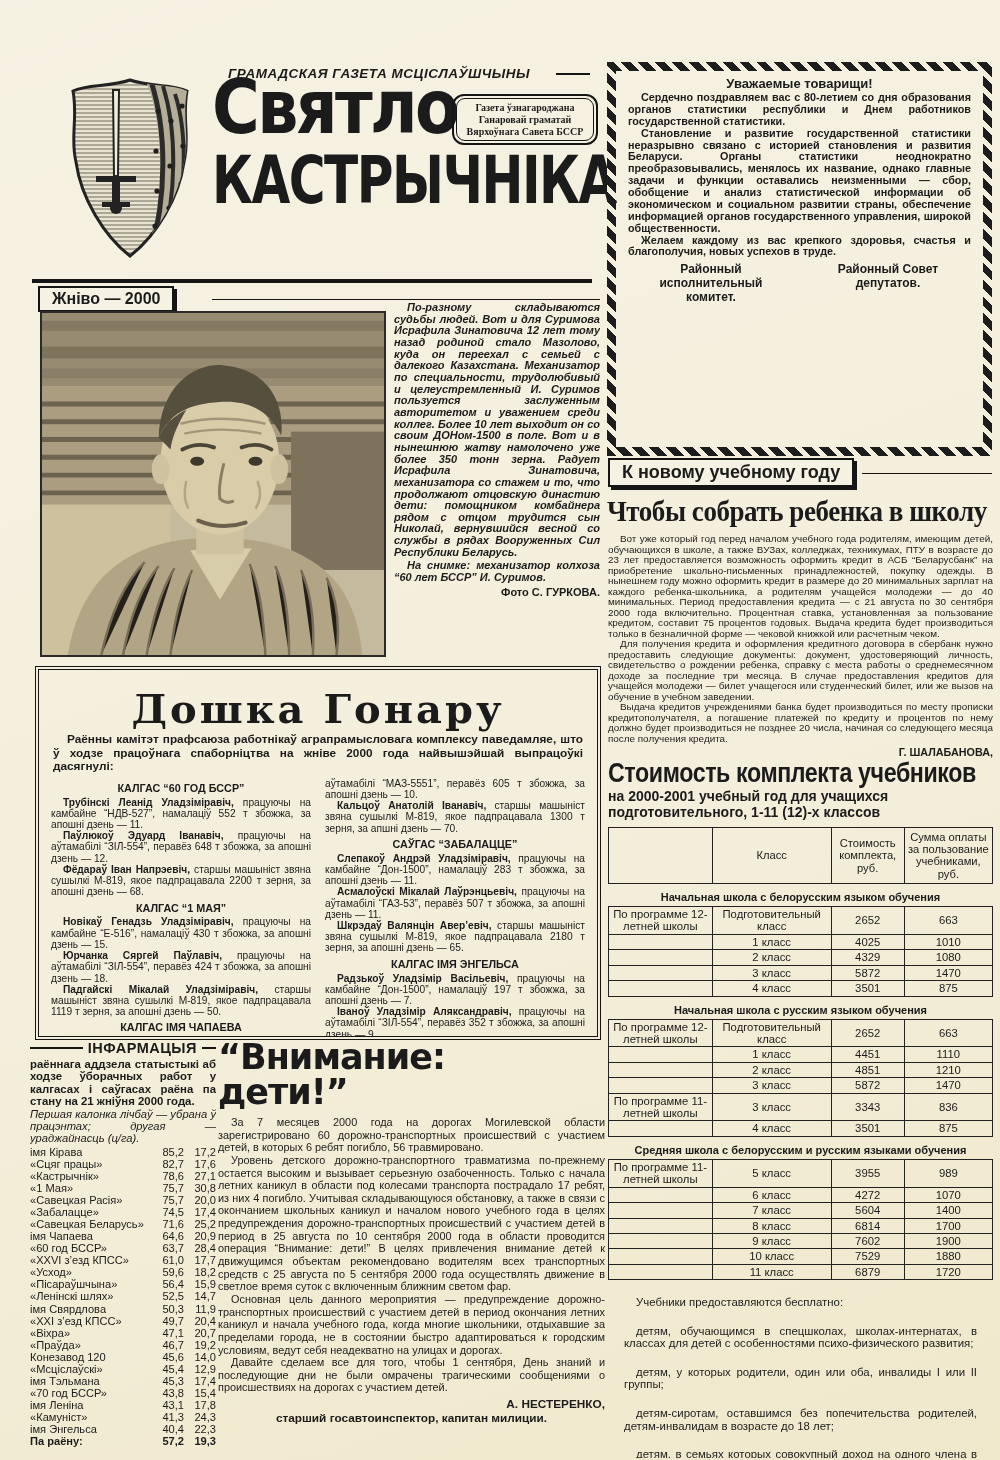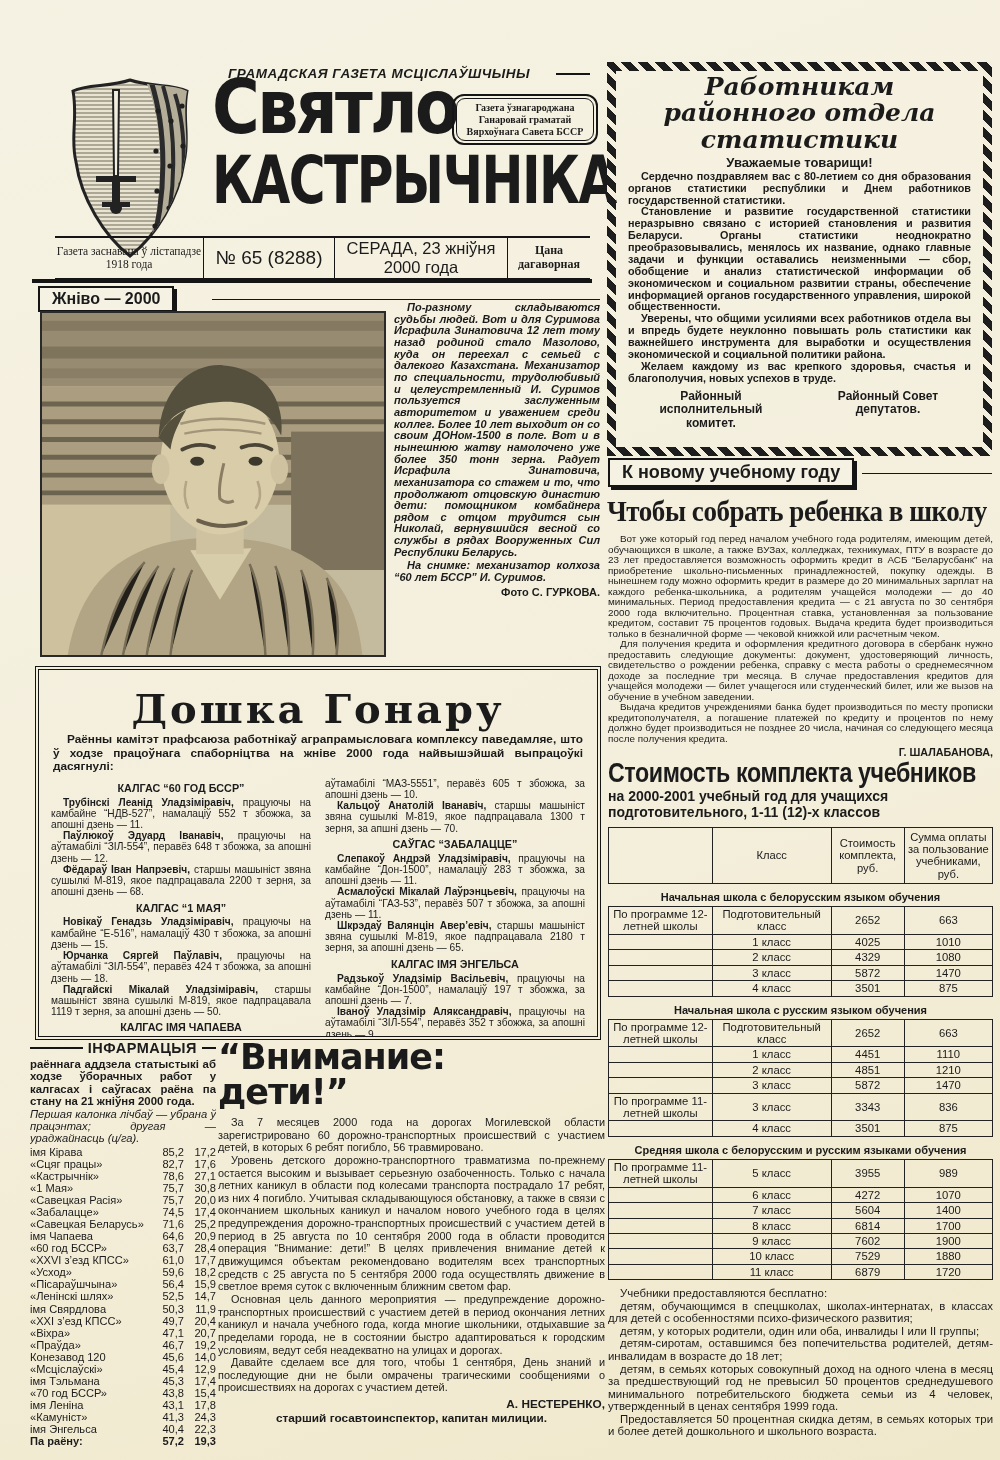--- a/index.html
+++ b/index.html
@@ -95,21 +95,21 @@
   .books{left:608px;top:758px;width:385px;height:700px;overflow:hidden;}
   .books-title{font-weight:bold;font-size:28px;letter-spacing:-.5px;transform:scaleX(.83);
                transform-origin:left top;white-space:nowrap;line-height:1.05;}
   .books-sub{font-weight:bold;font-size:14px;line-height:1.12;margin:2px 0 6px;}
   table.bt{width:100%;border-collapse:collapse;table-layout:fixed;font-size:11.3px;}
   table.bt td{border:1.3px solid #222;text-align:center;padding:1px 3px;line-height:1.1;vertical-align:middle;}
   table.head-t td{padding:3px 3px;font-size:11.2px;}
   td.c-prog{text-align:left;padding-left:6px;}
   .caption{font-weight:bold;font-size:11px;text-align:center;margin:7px 0 3px;}
   .notes{margin-top:7px;font-size:11.4px;line-height:1.1;}
-  .note-p{margin:0;text-indent:12px;text-align:justify;}
+  .note-p{margin:16px;text-indent:12px;text-align:justify;}
 </style>
 </head>
 <body>
 
 <div class="page">
 
   <div class="abs tagline">ГРАМАДСКАЯ ГАЗЕТА МСЦІСЛАЎШЧЫНЫ</div>
   <div class="abs tagline-line"></div>
 
   <div class="abs coa">
@@ -152,26 +152,20 @@
     </svg>
   </div>
 
   <div class="abs title1">Святло</div>
   <div class="abs title2">КАСТРЫЧНІКА</div>
 
   <div class="abs award">
     <div class="award-in">Газета ўзнагароджана Ганаровай граматай Вярхоўнага Савета БССР</div>
   </div>
 
-  <div class="abs infostrip">
-    <div class="istrip-cell ic1">Газета заснавана ў лістападзе 1918 года</div>
-    <div class="istrip-cell ic2">№ 65 (8288)</div>
-    <div class="istrip-cell ic3">СЕРАДА, 23 жніўня 2000 года</div>
-    <div class="istrip-cell ic4">Цана дагаворная</div>
-  </div>
   <div class="abs header-rule"></div>
 
   <div class="abs label-box harvest-label">Жніво — 2000</div>
   <div class="abs harvest-line"></div>
 
   <div class="abs photo">
     <svg width="342" height="342" viewBox="0 0 346 346">
       <rect width="346" height="346" fill="#c4bb9e"></rect>
       <rect y="0" width="346" height="74" fill="#978c71"></rect>
       <rect y="8" width="346" height="10" fill="#857a61"></rect>
@@ -511,26 +505,24 @@
       <p>За 7 месяцев 2000 года на дорогах Могилевской области зарегистрировано 60 дорожно-транспортных происшествий с участием детей, в которых 6 ребят погибло, 56 травмировано.</p>
         <p>Уровень детского дорожно-транспортного травматизма по-прежнему остается высоким и вызывает серьезную озабоченность. Только с начала летних каникул в области под колесами транспорта пострадало 17 ребят, из них 4 погибло. Учитывая складывающуюся обстановку, а также в связи с окончанием школьных каникул и началом нового учебного года в целях предупреждения дорожно-транспортных происшествий с участием детей в период в 25 августа по 10 сентября 2000 года в области проводится операция “Внимание: дети!” В целях привлечения внимание детей к движущимся объектам рекомендовано водителям всех транспортных средств с 25 августа по 5 сентября 2000 года осуществлять движение в светлое время суток с включенным ближним светом фар.</p>
         <p>Основная цель данного мероприятия — предупреждение дорожно-транспортных происшествий с участием детей в период окончания летних каникул и начала учебного года, когда многие школьники, отдыхавшие за пределами города, не в состоянии быстро адаптироваться к городским условиям, ведут себя неадекватно на улицах и дорогах.</p>
         <p>Давайте сделаем все для того, чтобы 1 сентября, День знаний и последующие дни не были омрачены трагическими сообщениями о происшествиях на дорогах с участием детей.</p>
     </div>
     <div class="sig-name">А. НЕСТЕРЕНКО,</div>
     <div class="sig-role">старший госавтоинспектор, капитан милиции.</div>
   </div>
 
   <div class="abs greeting">
-    <div class="greet-title">Работникам районного отдела статистики</div>
     <div class="greet-sub">Уважаемые товарищи!</div>
     <div>
       <p class="gp">Сердечно поздравляем вас с 80-летием со дня образования органов статистики республики и Днем работников государственной статистики.</p>
         <p class="gp">Становление и развитие государственной статистики неразрывно связано с историей становления и развития Беларуси. Органы статистики неоднократно преобразовывались, менялось их название, однако главные задачи и функции оставались неизменными — сбор, обобщение и анализ статистической информации об экономическом и социальном развитии страны, обеспечение информацией органов государственного управления, широкой общественности.</p>
-        <p class="gp">Уверены, что общими усилиями всех работников отдела вы и впредь будете неуклонно повышать роль статистики как важнейшего инструмента для выработки и осуществления экономической и социальной политики района.</p>
         <p class="gp">Желаем каждому из вас крепкого здоровья, счастья и благополучия, новых успехов в труде.</p>
     </div>
     <div class="greet-sigs">
       <div class="greet-sig">Районный исполнительный комитет.</div>
       <div class="greet-sig">Районный Совет депутатов.</div>
     </div>
   </div>
 
   <div class="abs label-box k-label">К новому учебному году</div>
   <div class="abs k-line"></div>

